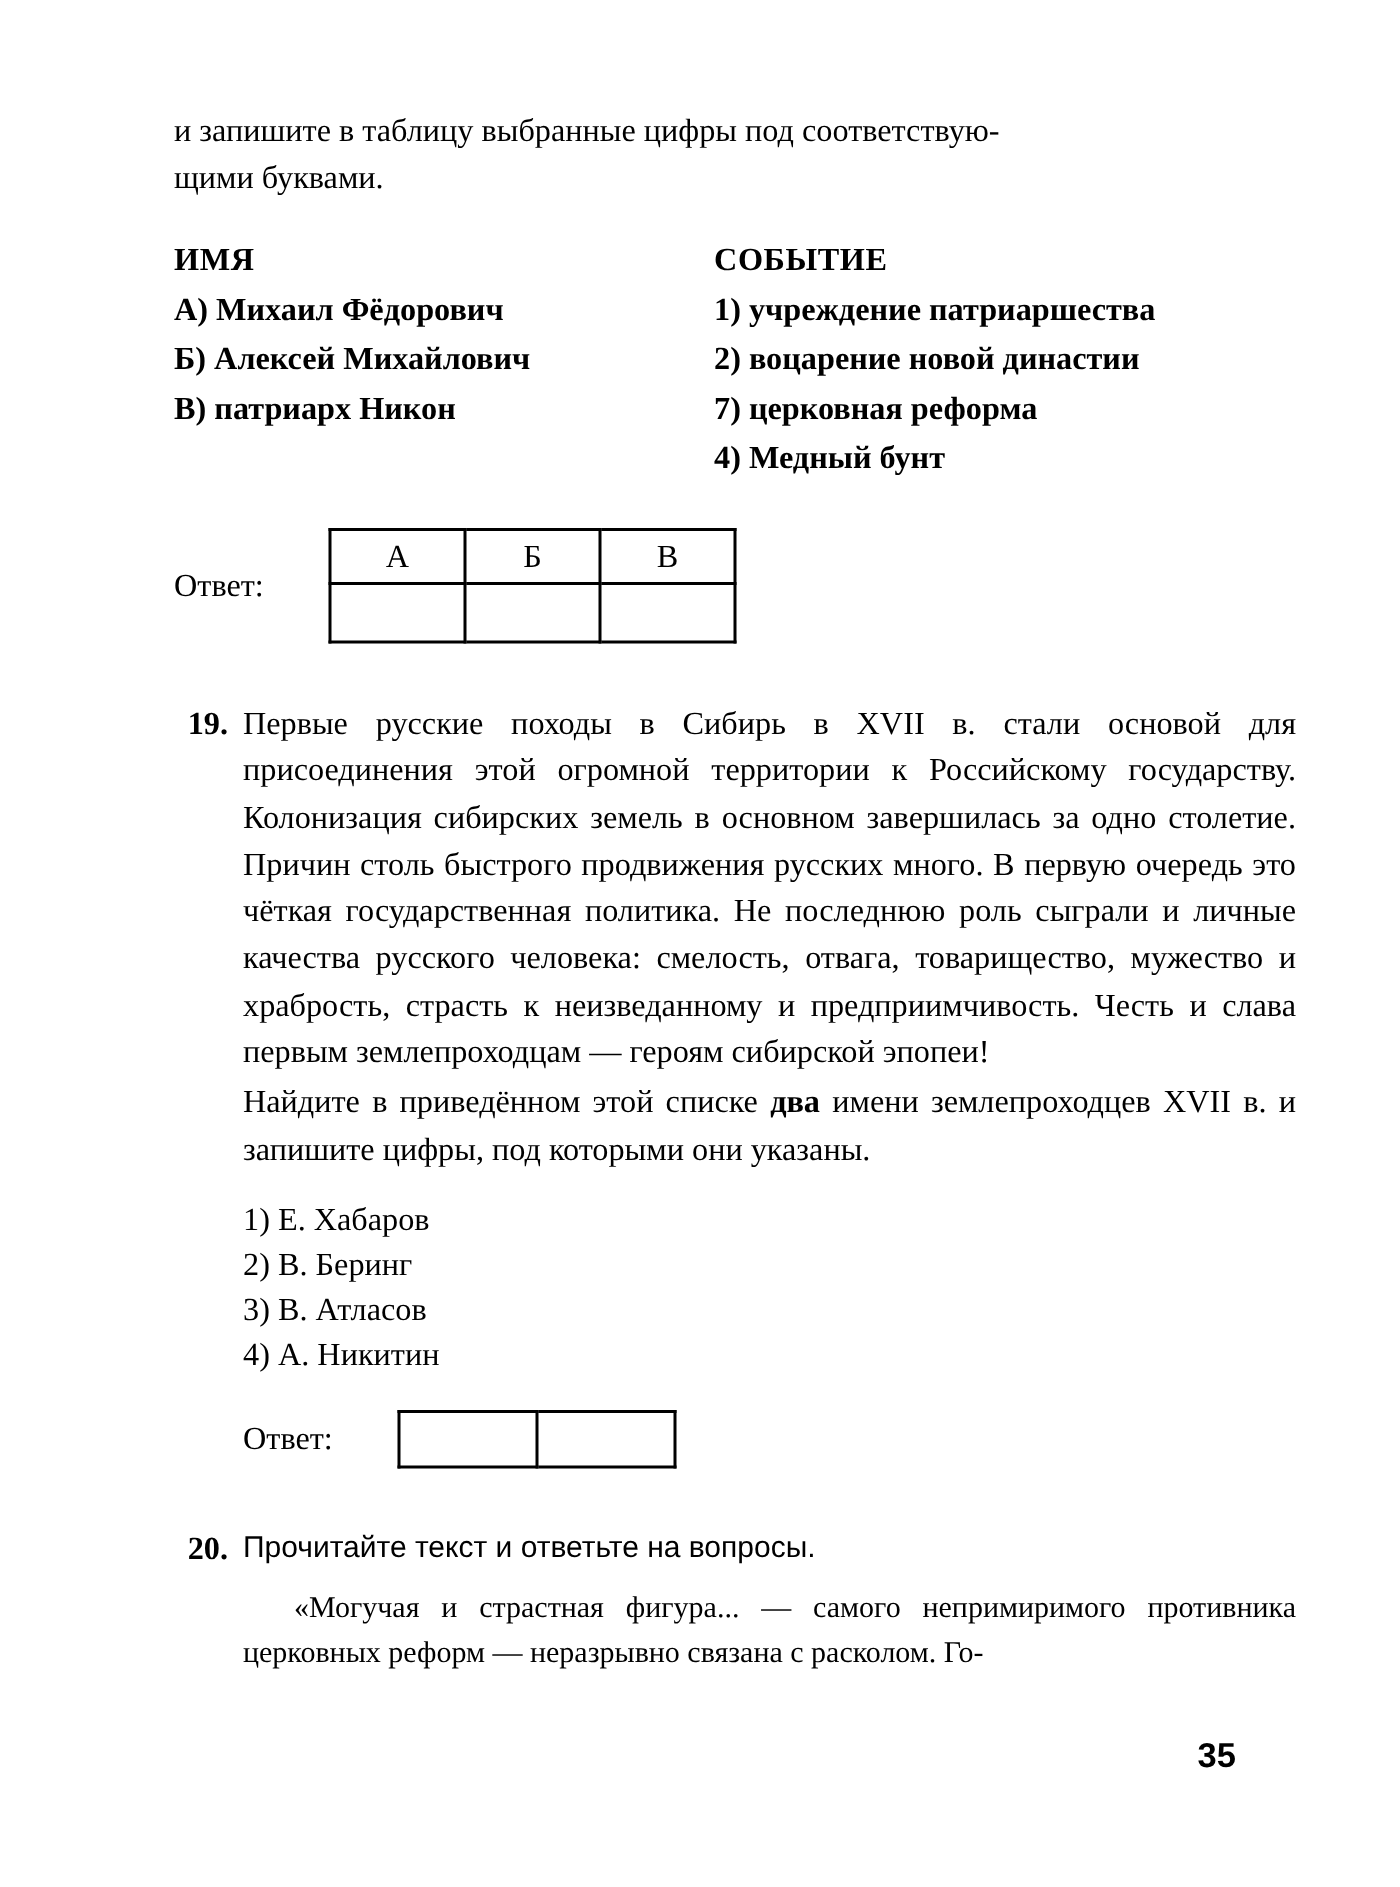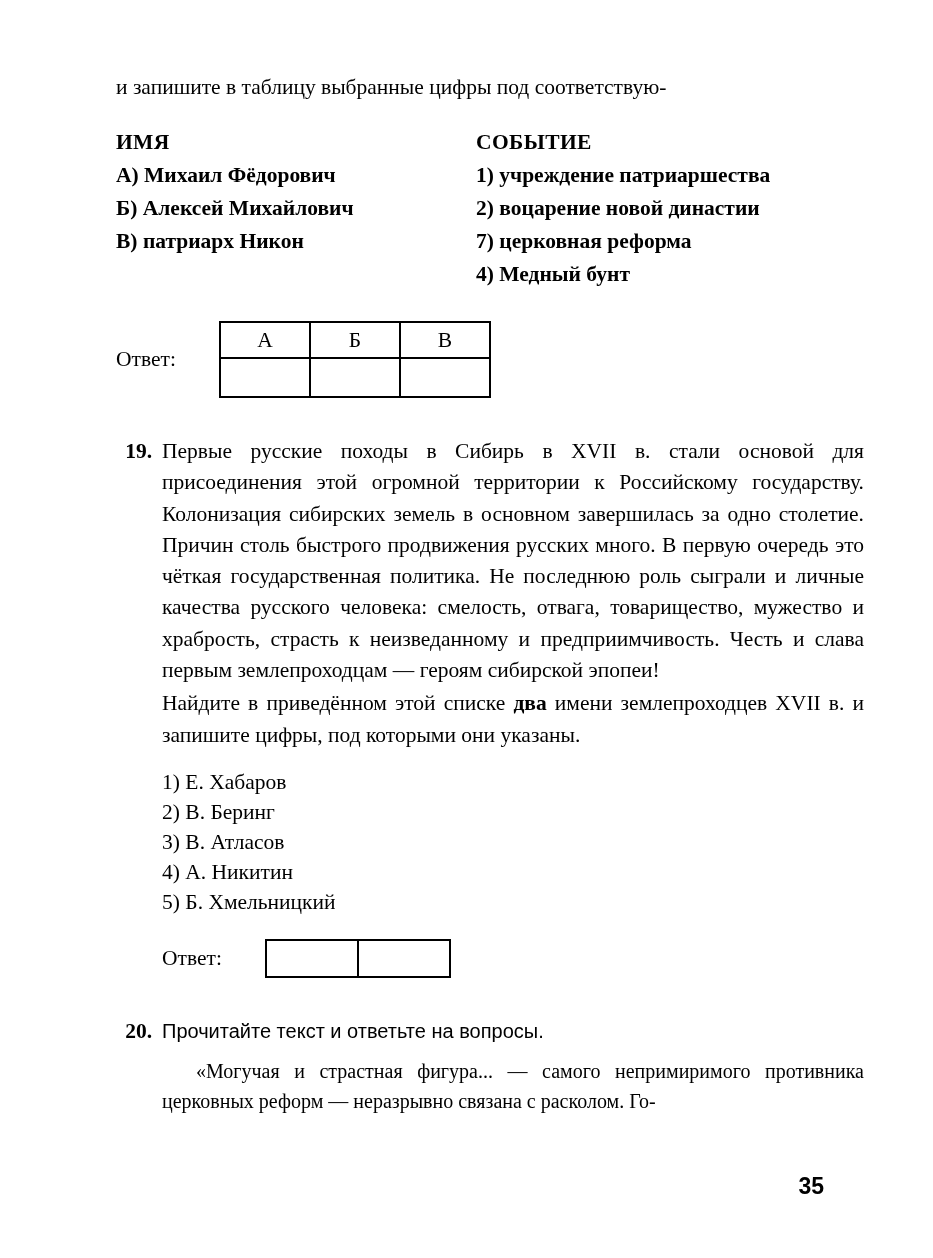--- a/index.html
+++ b/index.html
@@ -137,34 +137,35 @@
     text-align-last: left;
   }
   .quote-indent {
     text-indent: 34px;
   }
 
   
   .page-num {
     position: absolute;
     right: 68px;
-    bottom: 58px;
+    bottom: 74px;
     font-family: "Liberation Sans", sans-serif;
     font-weight: bold;
     font-size: 23px;
   }
 </style>
 </head>
 <body>
 
 <div class="page">
   <div class="content">
 
     <div class="lead">
       <div>и запишите в таблицу выбранные цифры под соответствую-</div>
+      <div>щими буквами.</div>
     </div>
 
     <div class="match-block">
       <div class="col-left">
         <div class="col-head">ИМЯ</div>
         <div class="col-item">А) Михаил Фёдорович</div>
         <div class="col-item">Б) Алексей Михайлович</div>
         <div class="col-item">В) патриарх Никон</div>
       </div>
       <div class="col-right">
@@ -200,21 +201,20 @@
         <div class="para-just">Первые русские походы в Сибирь в XVII в. стали основой для присоединения этой огромной территории к Российскому государству. Колонизация сибирских земель в основном завершилась за одно столетие. Причин столь быстрого продвижения русских много. В первую очередь это чёткая государственная политика. Не последнюю роль сыграли и личные качества русского человека: смелость, отвага, товарищество, мужество и храбрость, страсть к неизведанному и предприимчивость. Честь и слава первым землепроходцам — героям сибирской эпопеи!</div>
         <div class="para-just para-after">
           <span>Найдите в приведённом этой списке </span><span class="bold">два</span><span> имени землепроходцев XVII в. и запишите цифры, под которыми они указаны.</span>
         </div>
 
         <div class="list">
           <div class="list-item">1) Е. Хабаров</div>
           <div class="list-item">2) В. Беринг</div>
           <div class="list-item">3) В. Атласов</div>
           <div class="list-item">4) А. Никитин</div>
-          <div class="list-item">5) Б. Хмельницкий</div>
         </div>
 
         <div class="answer-row-2">
           <div class="answer-label">Ответ:</div>
           <table class="ans-table2">
             <tbody>
                 <tr>
               <td></td>
               <td></td>
             </tr>

